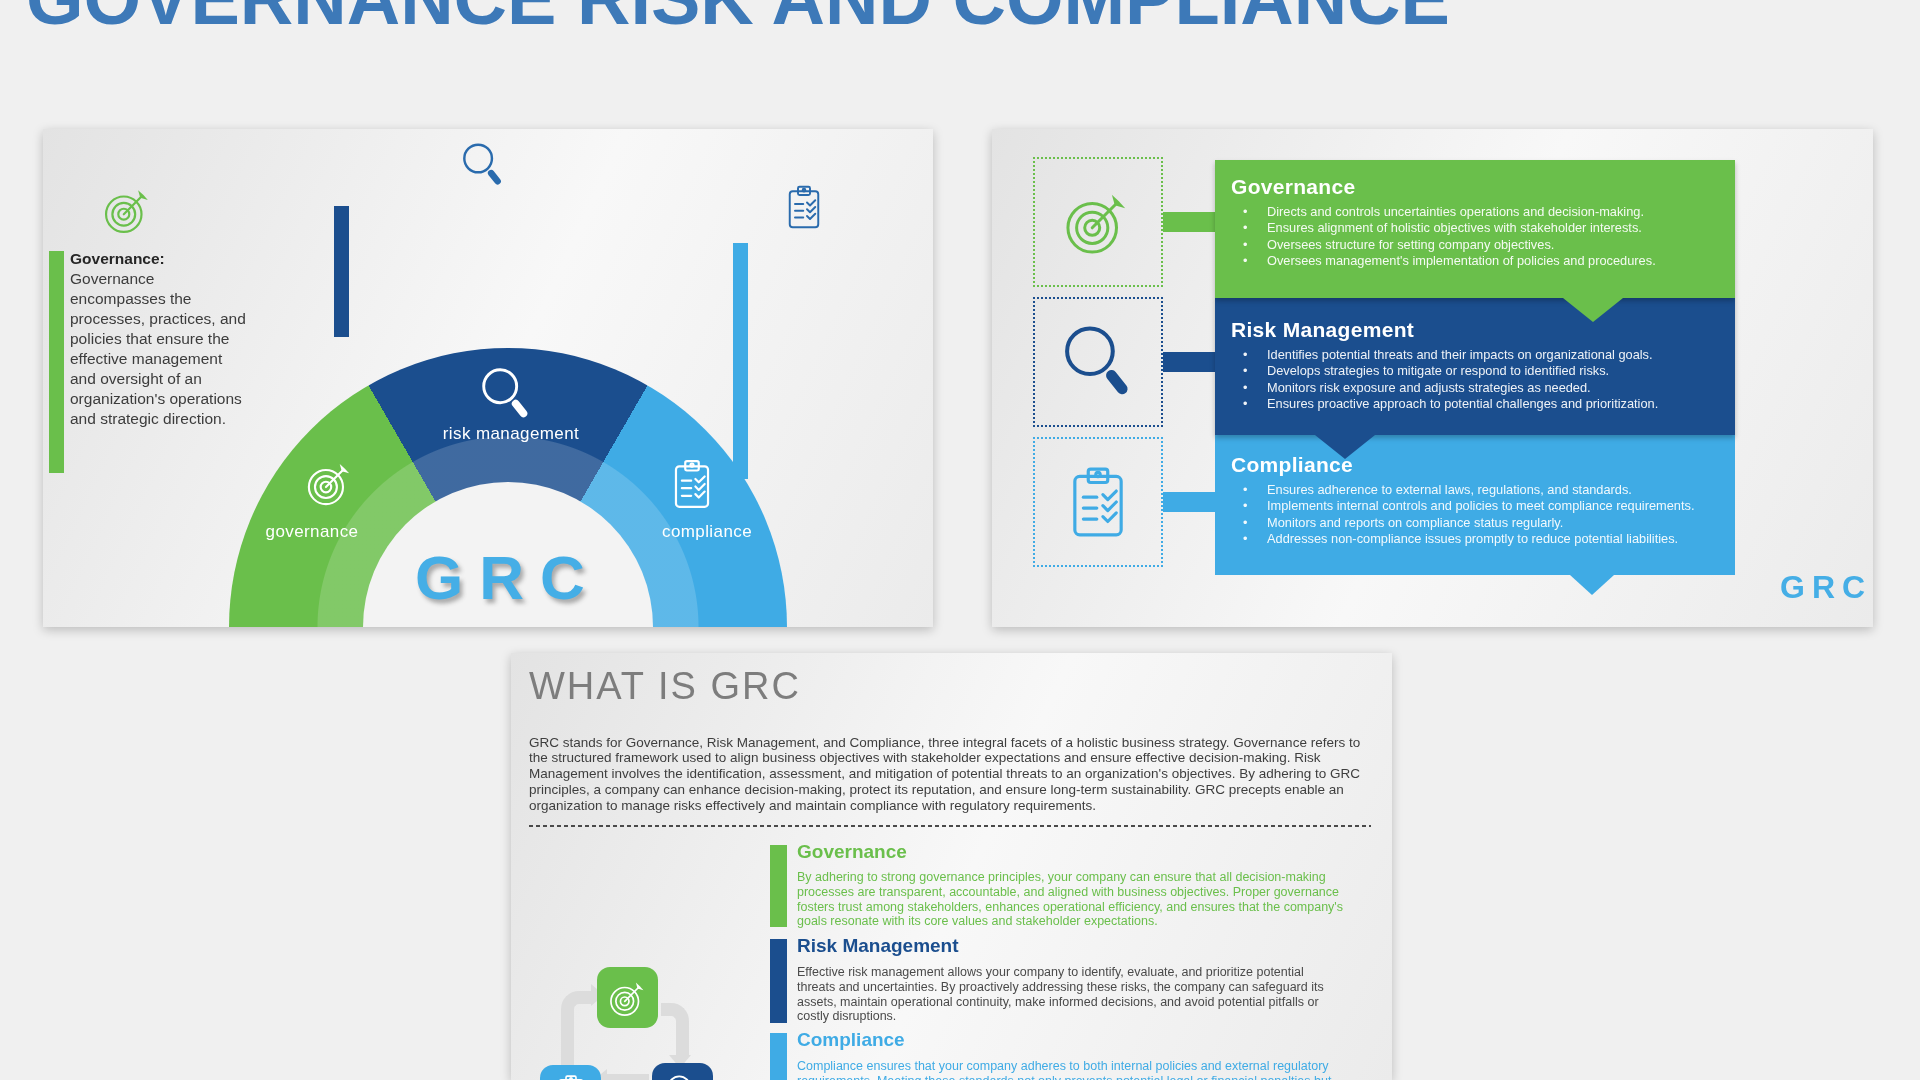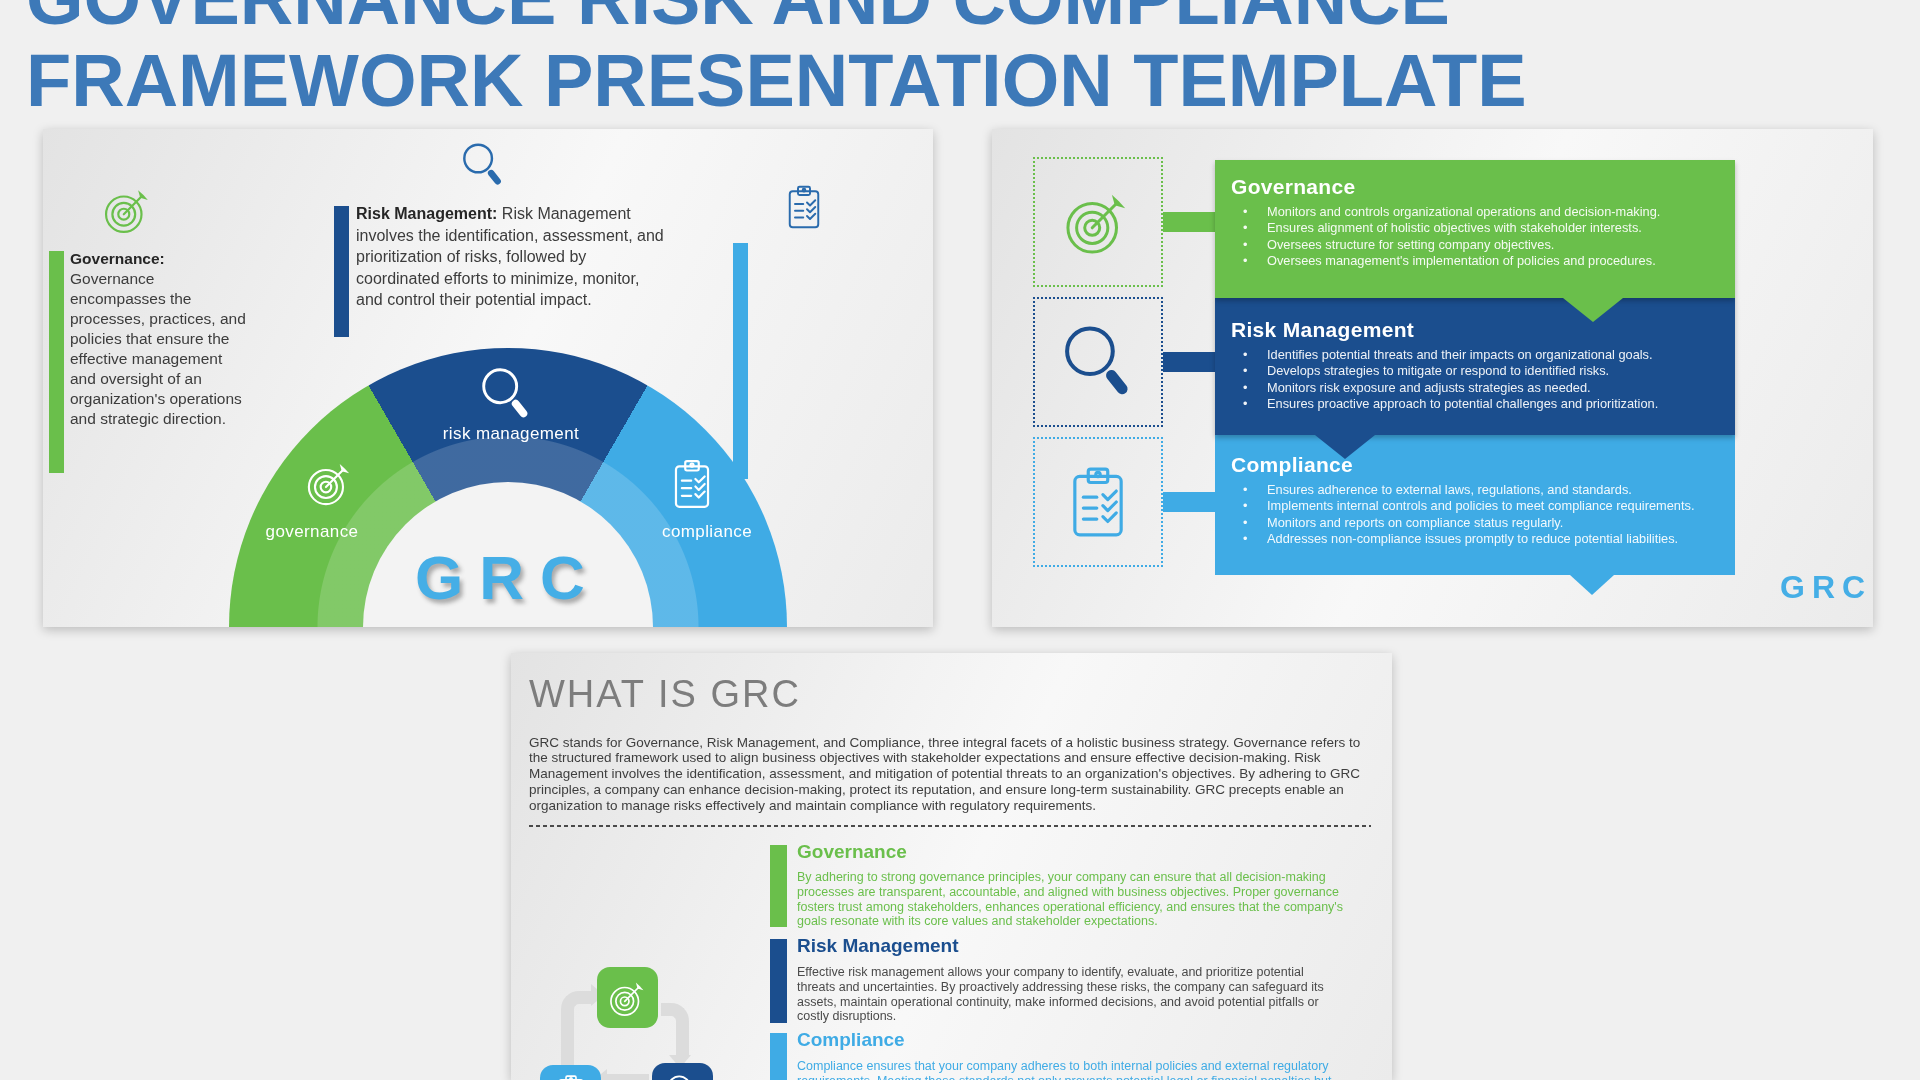--- a/index.html
+++ b/index.html
@@ -66,21 +66,21 @@
   .banner li::before{content:"\2022";position:absolute;left:12px;}
   .b-green{top:31px;height:138px;background:#6abf4b;z-index:3;box-shadow:0 3px 5px rgba(0,0,0,0.25);}
   .b-dblue{top:169px;height:137px;background:#1b4e8e;z-index:2;box-shadow:0 3px 5px rgba(0,0,0,0.25);}
   .b-lblue{top:306px;height:140px;background:#3fabe5;z-index:1;}
   .notch{position:absolute;width:0;height:0;z-index:4;}
   .notch-g{left:571px;top:169px;border-left:30px solid transparent;border-right:30px solid transparent;border-top:24px solid #6abf4b;}
   .notch-b{left:323px;top:306px;border-left:30px solid transparent;border-right:30px solid transparent;border-top:24px solid #1b4e8e;}
   .notch-l{left:578px;top:446px;border-left:22px solid transparent;border-right:22px solid transparent;border-top:20px solid #3fabe5;}
   .grc-logo{position:absolute;left:788px;top:440px;color:#45aee6;font-size:32px;font-weight:bold;letter-spacing:7px;}
   
-  .what-head{position:absolute;left:18px;top:20px;margin:0;color:#7d7d7d;font-weight:400;font-size:38px;letter-spacing:2px;}
+  .what-head{position:absolute;left:18px;top:12px;margin:0;color:#7d7d7d;font-weight:400;font-size:38px;letter-spacing:2px;}
   .what-par{position:absolute;left:18px;top:68px;width:845px;color:#3e3e3e;font-size:13.5px;line-height:15.8px;}
   .dashline{position:absolute;left:18px;top:172px;width:842px;height:2px;
     background:repeating-linear-gradient(90deg,#4a4a4a 0 4px,transparent 4px 7px);}
   .sec-bar{position:absolute;left:259px;width:17px;}
   .sec-title{position:absolute;left:286px;margin:0;font-size:19px;font-weight:bold;}
   .sec-body{position:absolute;left:286px;width:548px;font-size:12.5px;line-height:14.8px;}
   .t-green{color:#6abf4b;} .t-dblue{color:#1b4e8e;} .t-lblue{color:#3fabe5;} .t-gray{color:#4a4a4a;}
   .sq{position:absolute;width:61px;height:61px;border-radius:13px;display:flex;align-items:flex-start;justify-content:center;}
   .arrow-band-l{position:absolute;left:50px;top:338px;width:30px;height:78px;
     border-left:13px solid #dcdcdc;border-top:13px solid #dcdcdc;border-top-left-radius:18px;box-sizing:border-box;}
@@ -122,41 +122,36 @@
         <path d="M36 35 l4 4 l7 -7"></path>
         <path d="M36 44 l4 4 l7 -7"></path>
     </g>
   </defs>
 </svg>
 
 <div class="page">
 
   <h1 class="title">
     <div>GOVERNANCE RISK AND COMPLIANCE</div>
-    <div>FRAMEWORK PRESENTATION TEMPLATE</div>
   </h1>
 
   <section class="slide slide-arch">
     <svg class="ic abs" style="left:58px;top:54px;width:54px;height:54px;color:#6abf4b" viewBox="0 0 64 64">
         <use href="#icon-target"></use>
       </svg>
     <div class="vbar bar-green" style="left:6px;top:122px;height:222px;"></div>
     <div class="tb" style="left:27px;top:120px;width:180px;">
       <b>Governance:</b>
       <span>Governance encompasses the processes, practices, and policies that ensure the effective management and oversight of an organization's operations and strategic direction.</span>
     </div>
 
     <svg class="ic abs" style="left:414px;top:10px;width:52px;height:52px;color:#2a6bad" viewBox="0 0 64 64">
         <use href="#icon-magnifier"></use>
       </svg>
     <div class="vbar bar-dblue" style="left:291px;top:77px;height:131px;"></div>
-    <div class="tb tb-risk" style="left:313px;top:74px;width:312px;">
-      <b>Risk Management:</b>
-      <span>Risk Management involves the identification, assessment, and prioritization of risks, followed by coordinated efforts to minimize, monitor, and control their potential impact.</span>
-    </div>
 
     <svg class="ic abs" style="left:737px;top:54px;width:48px;height:48px;color:#2a6bad" viewBox="0 0 64 64">
         <use href="#icon-clipboard"></use>
       </svg>
     <div class="vbar bar-lblue" style="left:690px;top:114px;height:236px;"></div>
 
     <div class="arch"></div>
     <div class="arch-hole"></div>
 
     <svg class="ic abs" style="left:261px;top:328px;width:52px;height:52px;color:#ffffff" viewBox="0 0 64 64">
@@ -192,21 +187,21 @@
         </svg>
     </div>
 
     <div class="conn" style="top:83px;background:#6abf4b;"></div>
     <div class="conn" style="top:223px;background:#1b4e8e;"></div>
     <div class="conn" style="top:363px;background:#3fabe5;"></div>
 
     <div class="banner b-green">
       <h3>Governance</h3>
       <ul>
-        <li>Monitors and controls organizational operations and decision-making.</li>
+        <li>Directs and controls uncertainties operations and decision-making.</li>
         <li>Ensures alignment of holistic objectives with stakeholder interests.</li>
         <li>Oversees structure for setting company objectives.</li>
         <li>Oversees management's implementation of policies and procedures.</li>
       </ul>
     </div>
     <div class="banner b-dblue" style="padding-top:20px;">
       <h3>Risk Management</h3>
       <ul>
         <li>Identifies potential threats and their impacts on organizational goals.</li>
         <li>Develops strategies to mitigate or respond to identified risks.</li>

